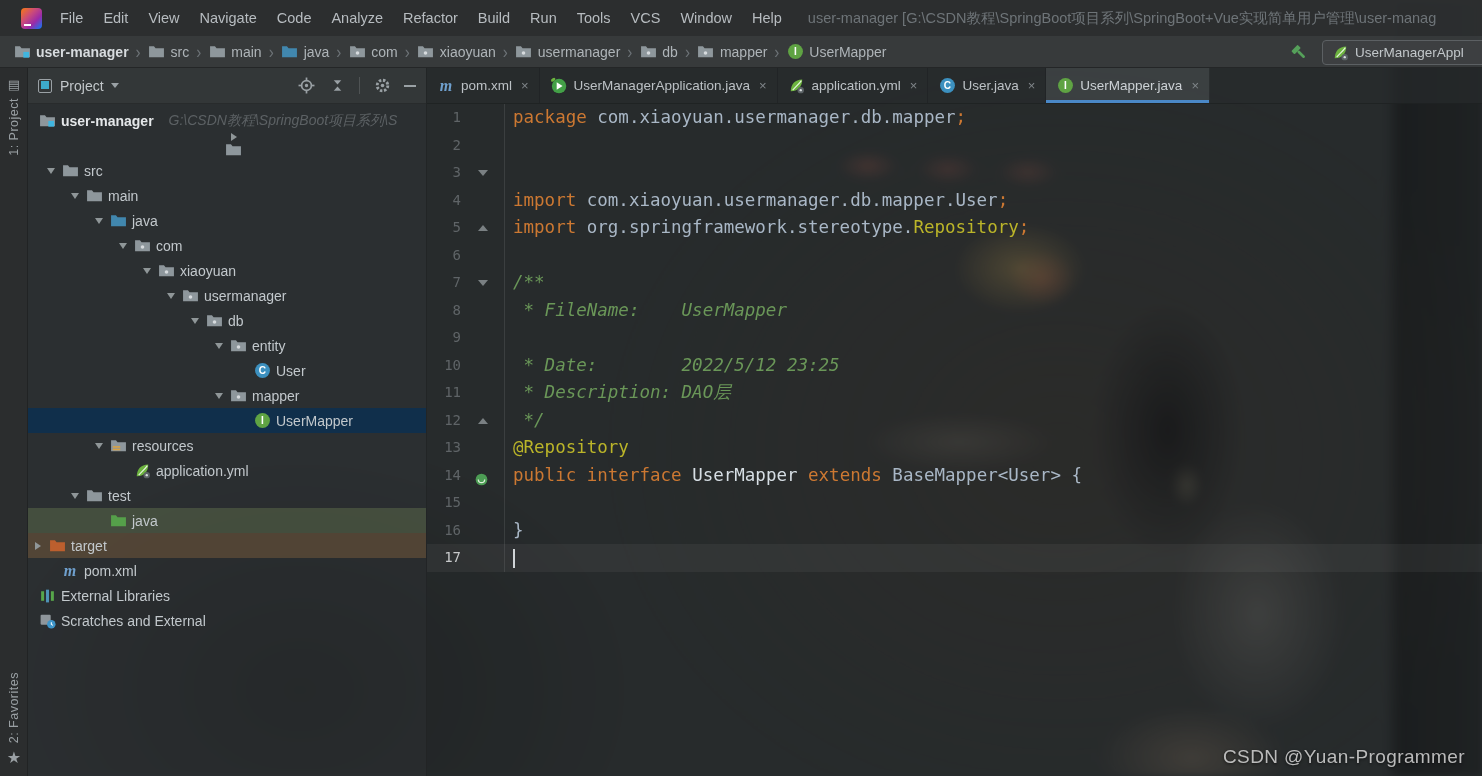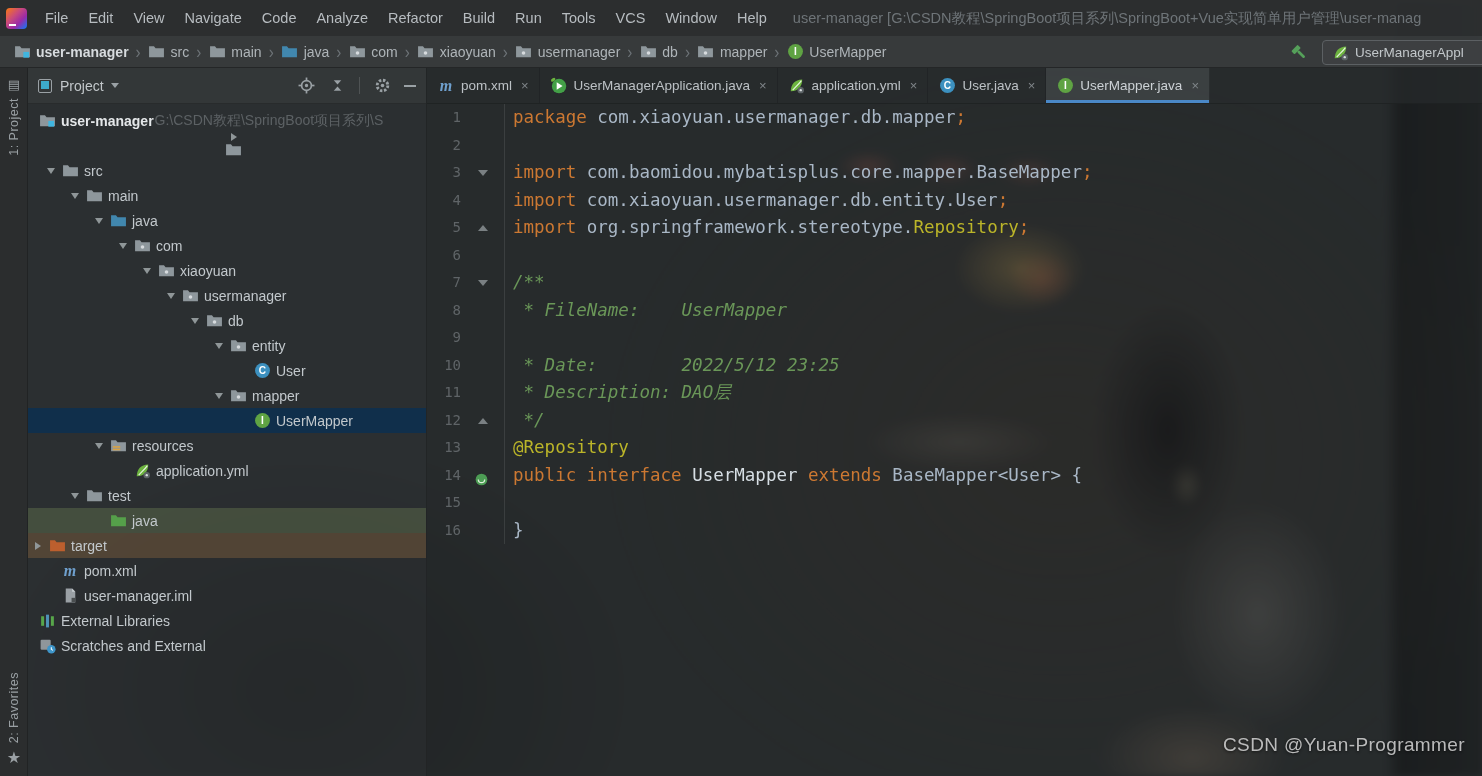--- a/index.html
+++ b/index.html
@@ -19,21 +19,21 @@
       radial-gradient(100px 170px at 1168px 430px, rgba(16,14,16,.85), transparent 75%),
       radial-gradient(125px 165px at 1258px 615px, rgba(206,199,191,.22), transparent 70%),
       radial-gradient(24px 32px at 1186px 484px, rgba(236,221,167,.30), transparent 70%),
       radial-gradient(135px 75px at 1192px 758px, rgba(198,158,122,.26), transparent 70%),
       radial-gradient(620px 520px at 1060px 450px, rgba(62,45,34,.35), transparent 75%),
       radial-gradient(420px 320px at 300px 690px, rgba(0,0,0,.28), transparent 80%),
       linear-gradient(90deg, transparent 1385px, rgba(10,10,12,.62) 1400px, rgba(16,16,18,.5) 1482px);}
 
   
   .menubar{position:absolute;left:0;top:0;right:0;height:36px;background:rgba(44,46,48,.97);
-           display:flex;align-items:center;padding-left:4px;z-index:30;}
+           display:flex;align-items:center;padding-left:19px;z-index:30;}
   .logo{width:21px;height:21px;border-radius:4px;margin:0 8px 0 2px;position:relative;flex:none;
         background:linear-gradient(135deg,#F97A12 0%,#CA4A7B 38%,#9B2AA8 66%,#087CFA 100%);}
   .logo::after{content:"";position:absolute;left:3px;bottom:3px;width:7px;height:2px;background:#fff;}
   .menu-item{padding:0 10px;font-size:14.5px;color:#b7bcc0;line-height:36px;cursor:default;}
   .win-title{margin-left:16px;font-size:14.5px;color:#6e7478;white-space:nowrap;overflow:hidden;flex:1;}
 
   
   .navbar{position:absolute;left:0;top:36px;right:0;height:32px;background:rgba(56,59,61,.94);
           border-bottom:1px solid rgba(28,30,31,.7);display:flex;align-items:center;
           padding-left:13px;z-index:25;}
@@ -73,21 +73,21 @@
   .tree-row{height:25px;display:flex;align-items:center;white-space:nowrap;color:#c2c8cc;cursor:default;width:100%;overflow:hidden;}
   .tree-row.selected{background:rgba(14,48,77,.92);}
   .tree-row.test{background:rgba(92,108,74,.52);}
   .tree-row.excluded{background:rgba(125,95,60,.48);}
   .tree-row.bold .tree-label{font-weight:bold;color:#e4e7e9;}
   .slot{width:20px;flex:none;display:flex;align-items:center;justify-content:center;}
   .chev-down{width:0;height:0;border-left:4.5px solid transparent;border-right:4.5px solid transparent;border-top:6px solid #8f9698;}
   .chev-right{width:0;height:0;border-top:4.5px solid transparent;border-bottom:4.5px solid transparent;border-left:6px solid #8f9698;}
   .icon{display:inline-flex;width:18px;height:17px;align-items:center;justify-content:center;flex:none;}
   .tree-label{margin-left:5px;}
-  .tree-suffix{margin-left:1px;color:#5c6164;}
+  .tree-suffix{margin-left:15px;color:#5c6164;font-style:italic;}
   .mvn{font-family:"Liberation Serif",serif;font-style:italic;font-weight:bold;font-size:16px;color:#6FA0CE;line-height:1;}
 
   
   .editor{position:absolute;left:427px;top:68px;right:0;bottom:0;z-index:5;}
   .tabs{height:36px;display:flex;background:rgba(39,42,44,.78);border-bottom:1px solid rgba(28,30,31,.65);}
   .tab{display:flex;align-items:center;gap:6px;padding:0 10px;font-size:13.5px;color:#bcc1c5;
        border-right:1px solid rgba(28,30,31,.5);cursor:default;position:relative;}
   .tab.active{background:rgba(74,78,80,.60);box-shadow:inset 0 -3px 0 #4A88C7;color:#ccd1d5;}
   .tab-close{color:#80868a;font-size:13px;margin-left:3px;}
   .code{position:absolute;left:0;top:36px;right:0;bottom:0;background:rgba(36,39,41,.40);
@@ -99,21 +99,21 @@
   .line-row.current .lnum{color:#c8cacb;}
   .foldcol{width:44px;position:relative;border-right:1px solid rgba(130,135,138,.22);}
   .fold-open{position:absolute;left:17px;top:11px;width:0;height:0;border-left:5px solid transparent;border-right:5px solid transparent;border-top:6px solid #7a8083;}
   .fold-close{position:absolute;left:17px;top:11px;width:0;height:0;border-left:5px solid transparent;border-right:5px solid transparent;border-bottom:6px solid #7a8083;}
   .bean-ico{position:absolute;left:12px;top:7px;}
   .ctext{padding-left:8px;}
   .k{color:#CC7832;} .d{color:#A9B7C6;} .s{color:#CC7832;} .a{color:#BBB529;}
   .c{color:#6A9758;font-style:italic;} .w{color:#d6dee4;}
   .caret{display:inline-block;width:2px;height:19px;background:#d0d4d7;vertical-align:middle;}
 
-  .watermark{position:absolute;right:17px;bottom:20px;font-size:19px;color:#cfcfcf;opacity:.88;
+  .watermark{position:absolute;right:17px;bottom:8px;font-size:19px;color:#cfcfcf;opacity:.88;
              letter-spacing:.4px;text-shadow:0 1px 3px rgba(0,0,0,.7);z-index:40;}
 </style>
 </head>
 <body>
 
 <div class="window">
   <div class="bg-art"></div>
 
   <div class="menubar">
     <div class="logo"></div>
@@ -503,31 +503,20 @@
           </span>
           <span class="tree-label">target</span>
         </div>
         <div class="tree-row" style="padding-left: 13px;">
           <span class="slot"></span>
           <span class="icon">
             <span class="mvn">m</span>
           </span>
           <span class="tree-label">pom.xml</span>
         </div>
-        <div class="tree-row" style="padding-left: 13px;">
-          <span class="slot"></span>
-          <span class="icon">
-            <svg width="17" height="17" viewBox="0 0 16 16">
-              <path d="M3.5 1.5 h6 l3 3 v10 h-9 z" fill="#9AA0A5"></path>
-              <path d="M9.5 1.5 v3 h3 z" fill="#c9ced2"></path>
-              <rect x="9" y="10.2" width="4" height="4" fill="#4a4e50"></rect>
-            </svg>
-          </span>
-          <span class="tree-label">user-manager.iml</span>
-        </div>
         <div class="tree-row" style="padding-left: 10px;">
           <span class="icon">
             <svg width="17" height="17" viewBox="0 0 16 16">
               <rect x="2" y="4" width="2.8" height="9" fill="#57A64A"></rect>
               <rect x="6.6" y="2.5" width="2.8" height="12" fill="#4F93B8"></rect>
               <rect x="11.2" y="4" width="2.8" height="9" fill="#57A64A"></rect>
             </svg>
           </span>
           <span class="tree-label">External Libraries</span>
         </div>
@@ -593,34 +582,35 @@
               <text x="8" y="11.3" font-size="9.5" font-weight="bold" text-anchor="middle" fill="#fff" font-family="Liberation Sans, sans-serif">I</text>
             </svg>
           </span>
           <span>UserMapper.java</span>
           <span class="tab-close">×</span>
         </div>
       </div>
     <div class="code" id="code">
         <div class="line-row"><div class="gutter"><span class="lnum">1</span><span class="foldcol"></span></div><span class="ctext"><span class="k">package</span><span class="d"> com.xiaoyuan.usermanager.db.mapper</span><span class="s">;</span></span></div>
         <div class="line-row"><div class="gutter"><span class="lnum">2</span><span class="foldcol"></span></div><span class="ctext"></span></div>
-        <div class="line-row"><div class="gutter"><span class="lnum">3</span><span class="foldcol"><span class="fold-open"></span></span></div><span class="ctext"><span class="k">import</span><span class="d"> com.baomidou.mybatisplus.core.mapper.BaseMapper</span><span class="s">;</span></span></div>
-        <div class="line-row"><div class="gutter"><span class="lnum">4</span><span class="foldcol"></span></div><span class="ctext"><span class="k">import</span><span class="d"> com.xiaoyuan.usermanager.db.entity.User</span><span class="s">;</span></span></div>
+        <div class="line-row"><div class="gutter"><span class="lnum">3</span><span class="foldcol"><span class="fold-open"></span></span></div></div>
+        <div class="line-row"><div class="gutter"><span class="lnum">4</span><span class="foldcol"></span></div><span class="ctext"><span class="k">import</span><span class="d"> com.xiaoyuan.usermanager.db.mapper.User</span><span class="s">;</span></span></div>
         <div class="line-row"><div class="gutter"><span class="lnum">5</span><span class="foldcol"><span class="fold-close"></span></span></div><span class="ctext"><span class="k">import</span><span class="d"> org.springframework.stereotype.</span><span class="a">Repository</span><span class="s">;</span></span></div>
         <div class="line-row"><div class="gutter"><span class="lnum">6</span><span class="foldcol"></span></div><span class="ctext"></span></div>
         <div class="line-row"><div class="gutter"><span class="lnum">7</span><span class="foldcol"><span class="fold-open"></span></span></div><span class="ctext"><span class="c">/**</span></span></div>
         <div class="line-row"><div class="gutter"><span class="lnum">8</span><span class="foldcol"></span></div><span class="ctext"><span class="c"> * FileName:    UserMapper</span></span></div>
         <div class="line-row"><div class="gutter"><span class="lnum">9</span><span class="foldcol"></span></div></div>
         <div class="line-row"><div class="gutter"><span class="lnum">10</span><span class="foldcol"></span></div><span class="ctext"><span class="c"> * Date:        2022/5/12 23:25</span></span></div>
         <div class="line-row"><div class="gutter"><span class="lnum">11</span><span class="foldcol"></span></div><span class="ctext"><span class="c"> * Description: DAO层</span></span></div>
         <div class="line-row"><div class="gutter"><span class="lnum">12</span><span class="foldcol"><span class="fold-close"></span></span></div><span class="ctext"><span class="c"> */</span></span></div>
         <div class="line-row"><div class="gutter"><span class="lnum">13</span><span class="foldcol"></span></div><span class="ctext"><span class="a">@Repository</span></span></div>
         <div class="line-row"><div class="gutter"><span class="lnum">14</span><span class="foldcol"><span class="bean-ico"><svg width="17" height="17" viewBox="0 0 16 16">
                   <circle cx="8" cy="8" r="5.5" fill="#4C9C54"></circle>
                   <path d="M5 8 a3 3 0 0 0 6 0" stroke="#dff0dc" stroke-width="1.2" fill="none"></path>
                 </svg></span></span></div><span class="ctext"><span class="k">public</span><span class="d"> </span><span class="k">interface</span><span class="d"> </span><span class="w">UserMapper</span><span class="d"> </span><span class="k">extends</span><span class="d"> BaseMapper&lt;User&gt; {</span></span></div>
         <div class="line-row"><div class="gutter"><span class="lnum">15</span><span class="foldcol"></span></div><span class="ctext"></span></div>
         <div class="line-row"><div class="gutter"><span class="lnum">16</span><span class="foldcol"></span></div><span class="ctext"><span class="d">}</span></span></div>
+        <div class="line-row current"><div class="gutter"><span class="lnum">17</span><span class="foldcol"></span></div><span class="ctext"><span class="caret"></span></span></div>
       </div>
   </div>
 
   <div class="watermark">CSDN @Yuan-Programmer</div>
 </div>
 
 </body></html>

